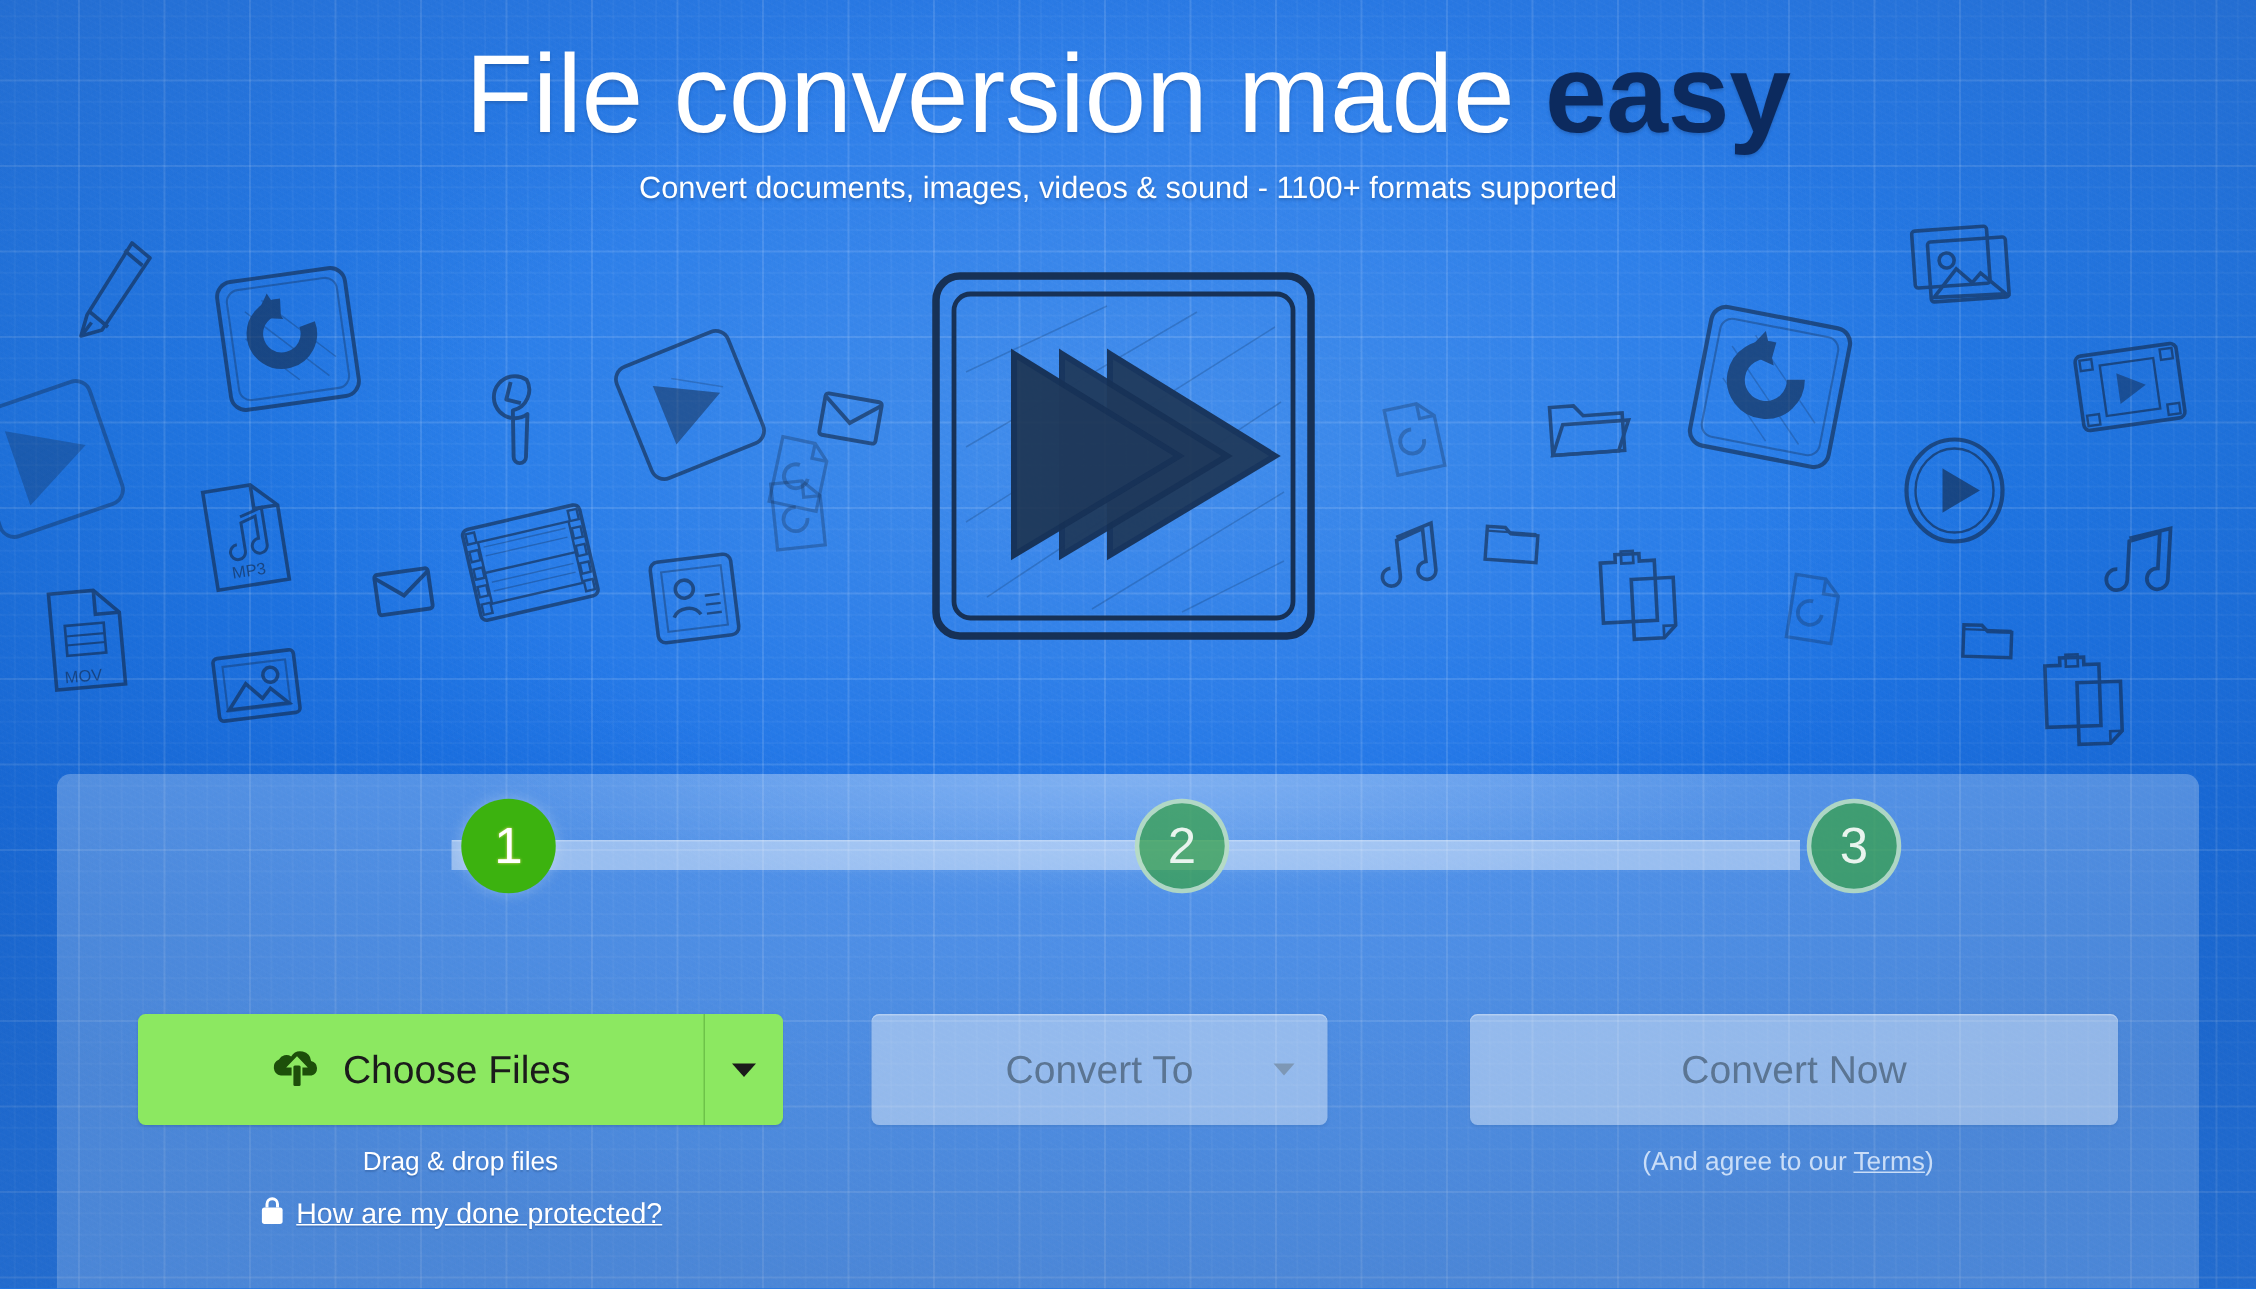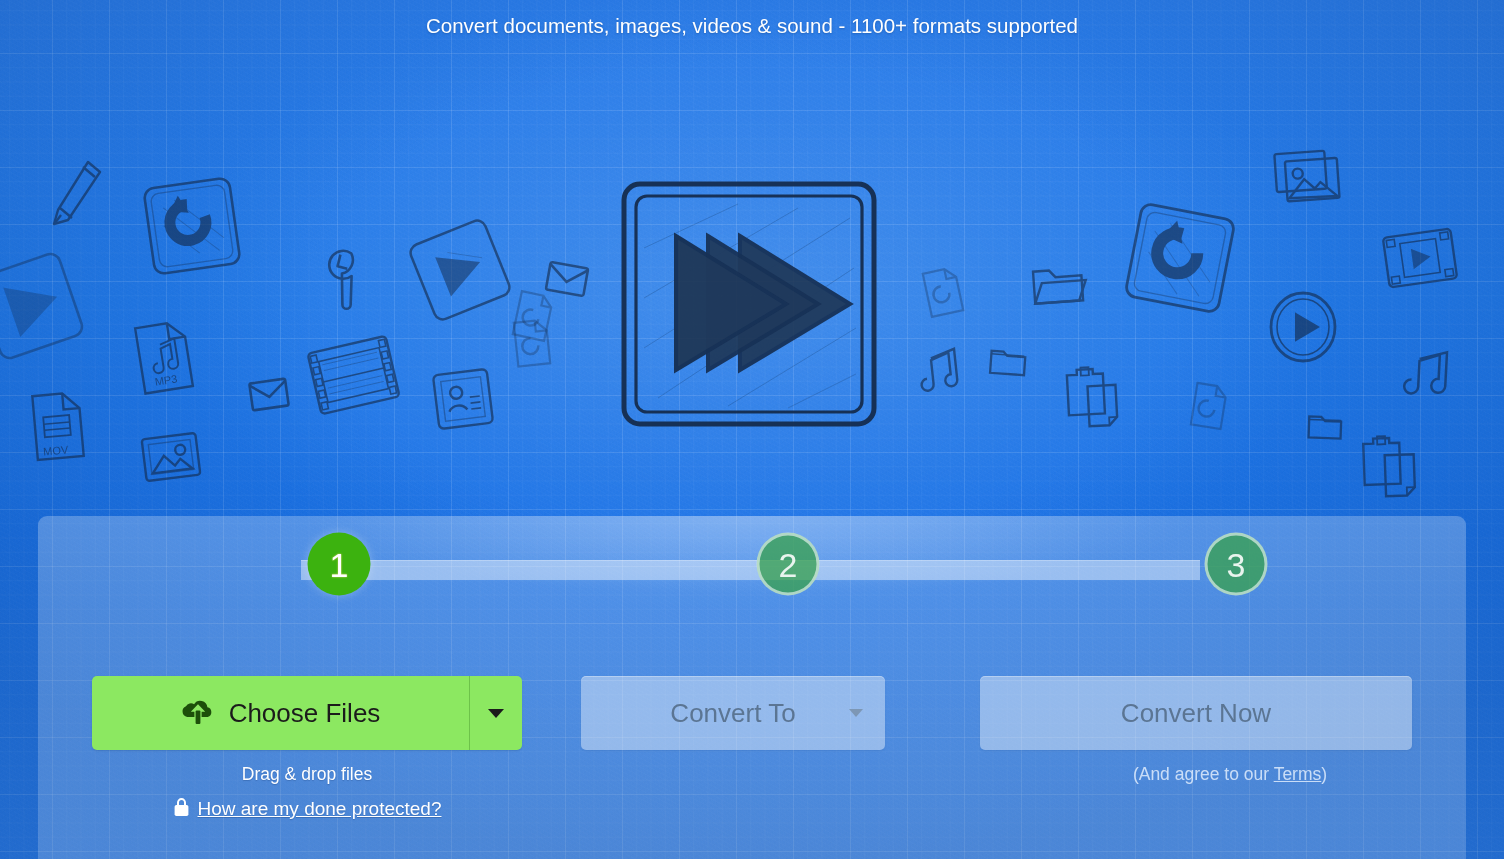--- a/index.html
+++ b/index.html
@@ -148,21 +148,21 @@
     font-size:17.5px;color:#ffffff;
     text-shadow:0 1px 1px rgba(9,45,100,.25);
   }
   #cap-left .line2{
     margin-top:12px;display:flex;align-items:center;justify-content:center;gap:8px;
   }
   #cap-left .line2 a{
     font-size:19px;color:#ffffff;text-decoration:underline;
     text-shadow:0 1px 1px rgba(9,45,100,.25);cursor:pointer;
   }
-  #cap-right{left:976px;top:88px;width:432px;}
+  #cap-right{left:938px;top:88px;width:432px;}
   #cap-right .line1{
     font-size:17.5px;color:rgba(233,242,255,.80);
   }
   #cap-right .line1 .terms{text-decoration:underline;cursor:pointer;}
   #cap-right .line2{
     margin-top:13px;display:flex;align-items:center;justify-content:center;gap:9px;
     color:rgba(233,242,255,.80);font-size:18px;
   }
   .email-box{
     width:16px;height:16px;border-radius:2px;
@@ -429,20 +429,21 @@
       <path d="M20 6 h8 v8 h-8 Z" stroke-width="1.8"></path>
       <path d="M27 25 h29 v33 l-8 8 h-21 Z"></path>
       <path d="M48 66 v-8 h8" stroke-width="1.8"></path>
     </svg>
   </div>
 
   <div class="vig"></div>
 </div>
 
 <div id="hero">
+  <h1 id="headline"><span class="hl-normal">File conversion made </span><span class="hl-strong">easy</span></h1>
   <p id="subhead">Convert documents, images, videos &amp; sound - 1100+ formats supported</p>
 </div>
 
 <div id="panel">
   <div class="glow"></div>
 
   <div id="stepper">
     <div id="step-bar"></div>
     <div class="step-circle active">
       <span>1</span>

